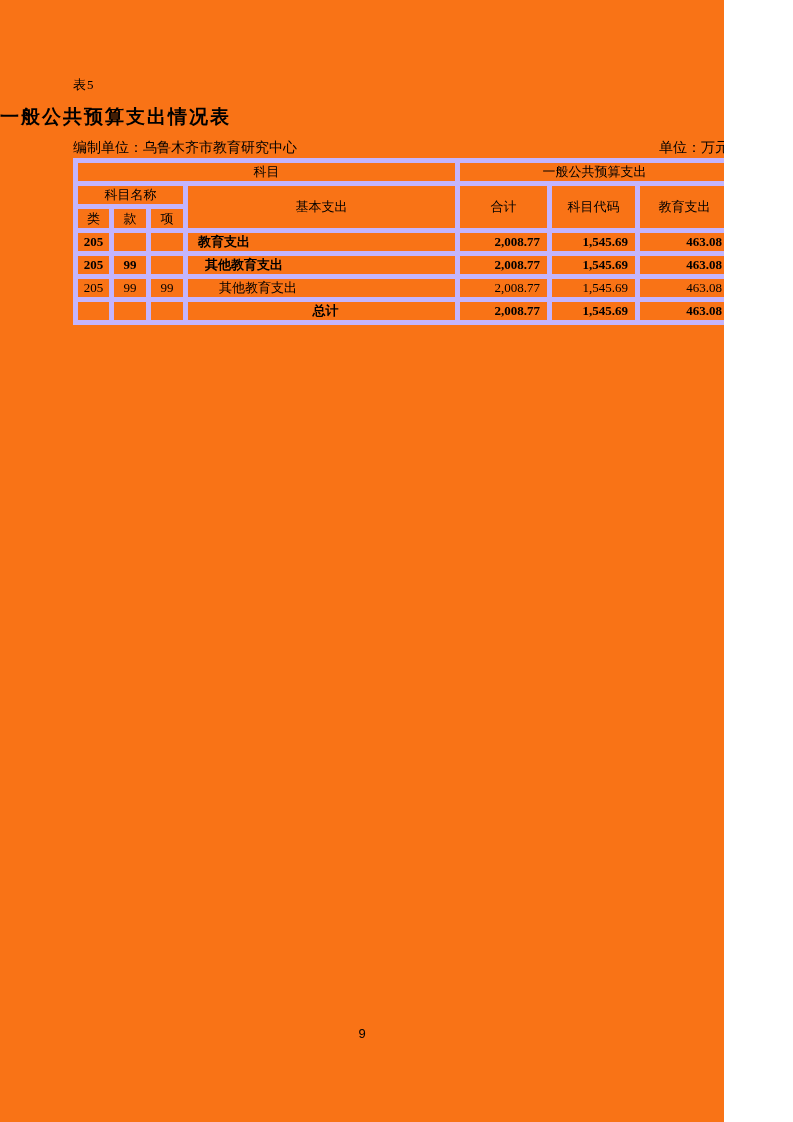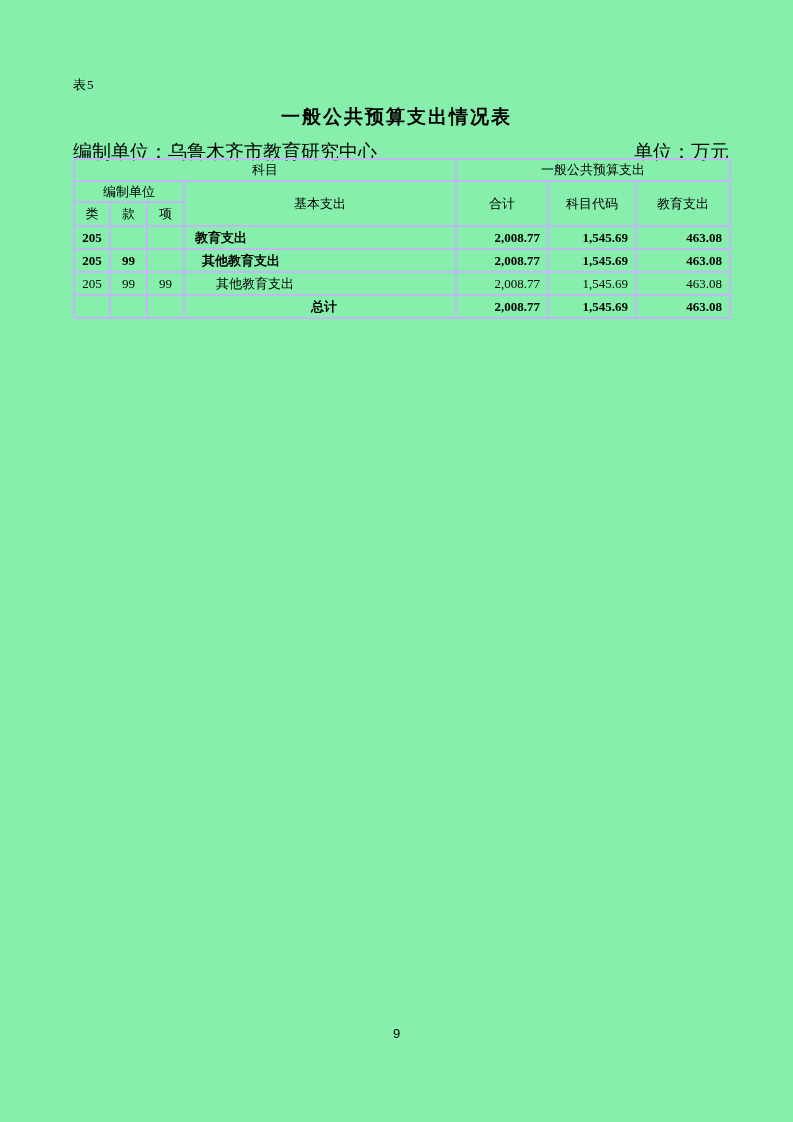--- a/index.html
+++ b/index.html
@@ -4,57 +4,57 @@
 <style>
   * { margin: 0; padding: 0; box-sizing: border-box; }
   html, body { background: #fff; }
   body {
     width: 793px; height: 1122px;
     font-family: "Liberation Serif", "DejaVu Serif", serif;
     color: #000;
   }
   .sheet {
     position: relative;
-    width: 793px; height: 1122px;
-    background: #86efac;
+    width: 724px; height: 1122px;
+    background: #f97316;
     overflow: hidden;
   }
   .table-label {
     position: absolute;
     left: 73px; top: 76px;
     font-size: 13px;
     letter-spacing: 1px;
   }
   .doc-title {
     position: absolute;
     left: 0; right: 0; top: 104px;
-    text-align: center;
+    text-align: left;
     font-size: 19px;
     font-weight: 700;
     letter-spacing: 2px;
   }
   .meta-row {
     position: absolute;
     left: 73px; top: 139px;
     width: 656px;
     display: flex;
     justify-content: space-between;
-    font-size: 19px;
+    font-size: 14px;
   }
   .budget-table {
     position: absolute;
     left: 73px; top: 158px;
     width: 656px;
     border-collapse: collapse;
     table-layout: fixed;
     border: 2px solid #000;
     font-size: 13px;
   }
   .budget-table td {
-    border: 2px solid #c4b5fd;
+    border: 5px solid #c4b5fd;
     text-align: center;
     vertical-align: middle;
     padding: 0;
     overflow: hidden;
     white-space: nowrap;
   }
   .hdr-r1 { height: 22px; }
   .hdr-r2 { height: 21px; }
   .hdr-r3 { height: 24px; }
   .data-row { height: 23px; margin-top: 36px; }
@@ -97,21 +97,21 @@
       <col style="width:92px">
       <col style="width:88px">
       <col style="width:94px">
     </colgroup>
     <tbody>
       <tr class="hdr-r1">
         <td colspan="4">科目</td>
         <td colspan="3">一般公共预算支出</td>
       </tr>
       <tr class="hdr-r2">
-        <td colspan="3">编制单位</td>
+        <td colspan="3">科目名称</td>
         <td rowspan="2">基本支出</td>
         <td rowspan="2">合计</td>
         <td rowspan="2">科目代码</td>
         <td rowspan="2">教育支出</td>
       </tr>
       <tr class="hdr-r3">
         <td>类</td>
         <td>款</td>
         <td>项</td>
       </tr>

